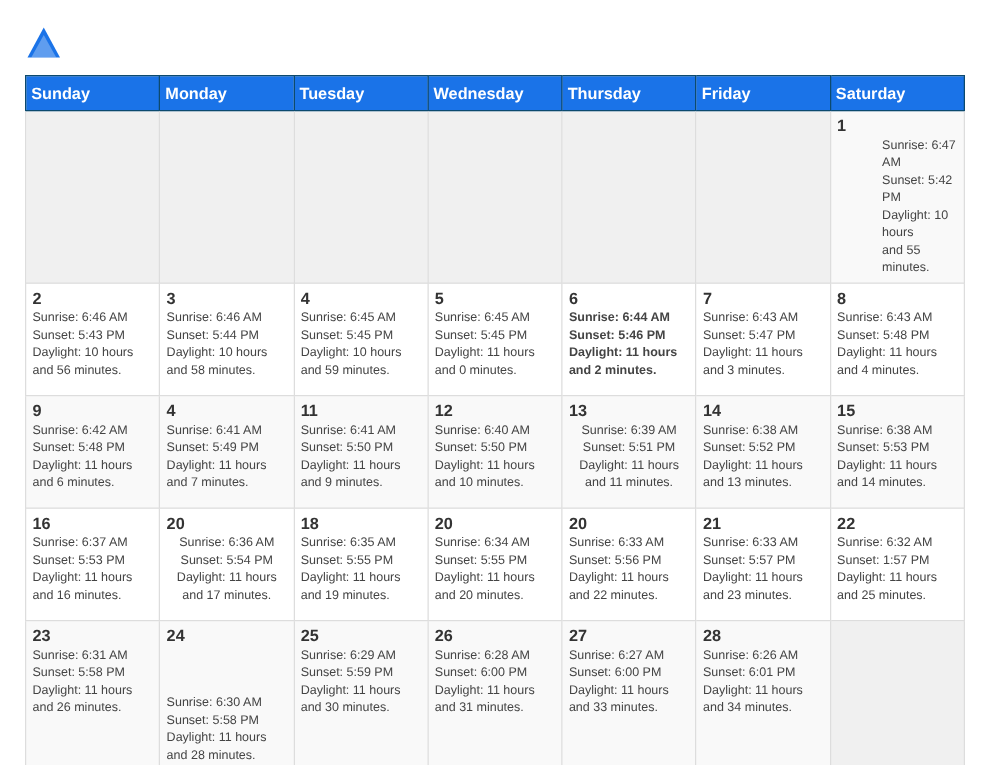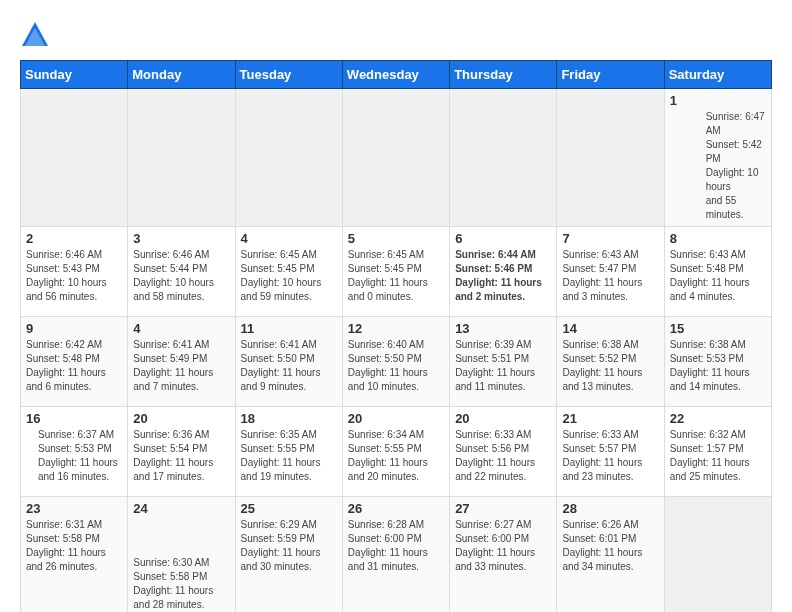--- a/index.html
+++ b/index.html
@@ -219,21 +219,21 @@
         </td>
         <td>
           <span class="day-number">12</span>
           <div class="day-info" style="white-space: pre-line;">Sunrise: 6:40 AM
 Sunset: 5:50 PM
 Daylight: 11 hours
 and 10 minutes.</div>
         </td>
         <td>
           <span class="day-number">13</span>
-          <div class="day-info" style="white-space: pre-line;">Sunrise: 6:39 AM
+          <div class="day-info" style="white-space: pre-line; text-align: center;">Sunrise: 6:39 AM
 Sunset: 5:51 PM
 Daylight: 11 hours
 and 11 minutes.</div>
         </td>
         <td>
           <span class="day-number">14</span>
           <div class="day-info" style="white-space: pre-line;">Sunrise: 6:38 AM
 Sunset: 5:52 PM
 Daylight: 11 hours
 and 13 minutes.</div>
@@ -242,28 +242,28 @@
           <span class="day-number">15</span>
           <div class="day-info" style="white-space: pre-line;">Sunrise: 6:38 AM
 Sunset: 5:53 PM
 Daylight: 11 hours
 and 14 minutes.</div>
         </td>
       </tr>
       <tr>
         <td>
           <span class="day-number">16</span>
-          <div class="day-info" style="white-space: pre-line; margin-left: 12px;">Sunrise: 6:37 AM
+          <div class="day-info" style="white-space: pre-line;">Sunrise: 6:37 AM
 Sunset: 5:53 PM
 Daylight: 11 hours
 and 16 minutes.</div>
         </td>
         <td>
           <span class="day-number">20</span>
-          <div class="day-info" style="white-space: pre-line;">Sunrise: 6:36 AM
+          <div class="day-info" style="white-space: pre-line; text-align: center;">Sunrise: 6:36 AM
 Sunset: 5:54 PM
 Daylight: 11 hours
 and 17 minutes.</div>
         </td>
         <td>
           <span class="day-number">18</span>
           <div class="day-info" style="white-space: pre-line;">Sunrise: 6:35 AM
 Sunset: 5:55 PM
 Daylight: 11 hours
 and 19 minutes.</div>

